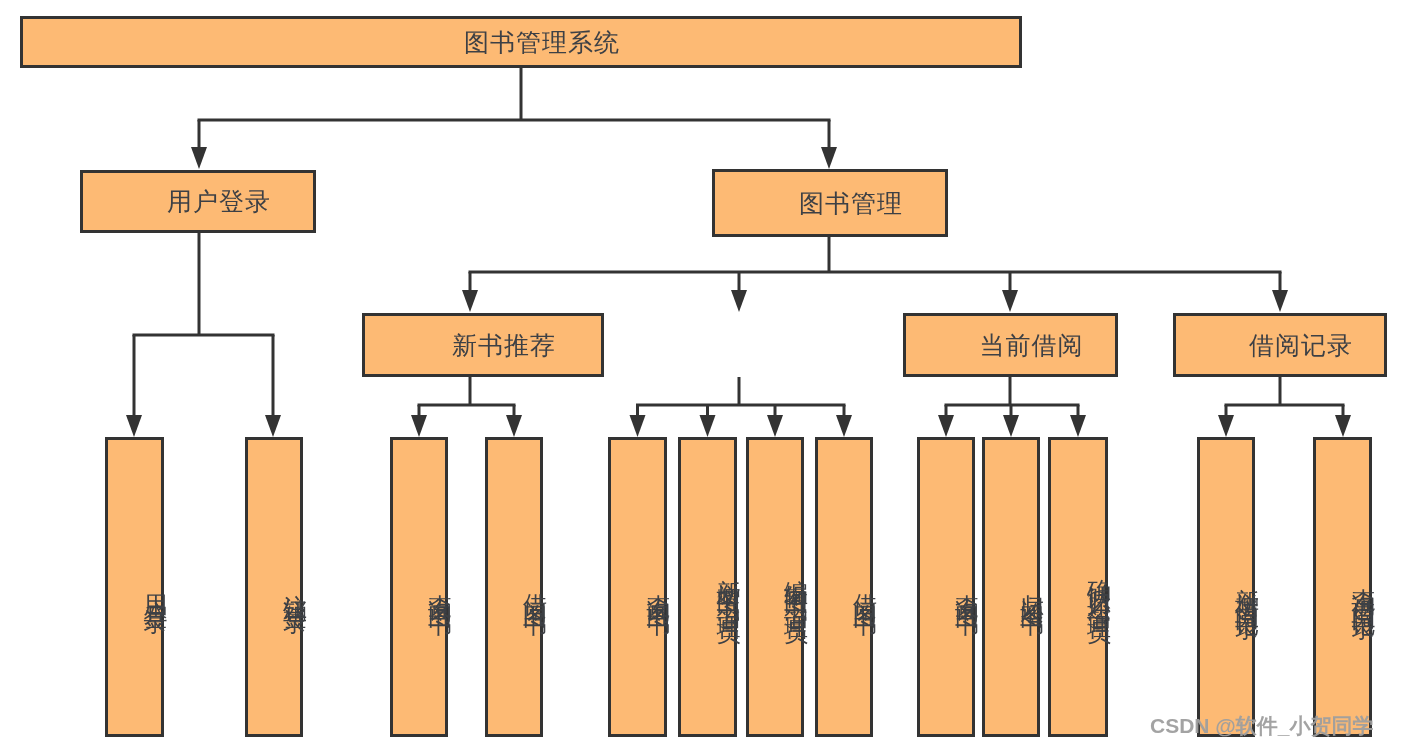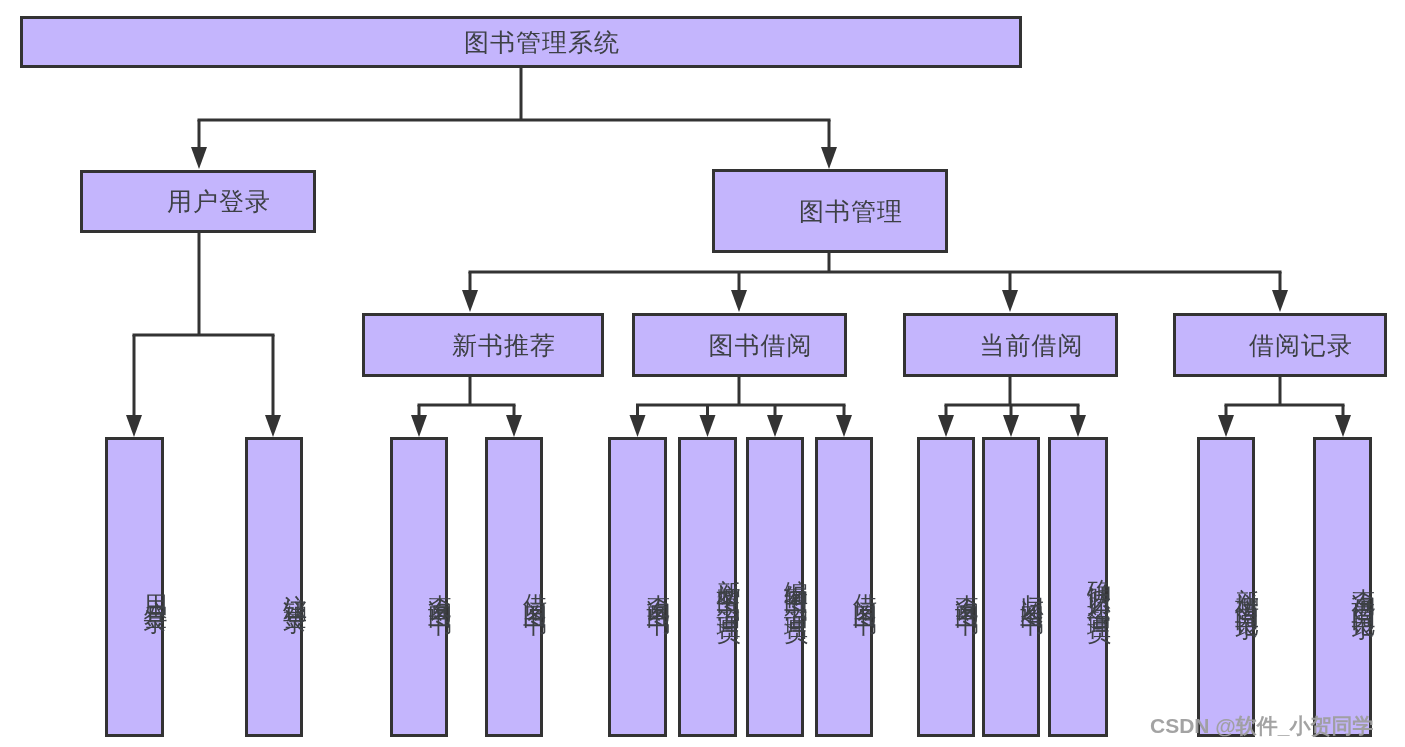--- a/index.html
+++ b/index.html
@@ -15,21 +15,21 @@
     position: absolute;
     left: 0; top: 0;
     width: 1405px; height: 747px;
     z-index: 1;
     pointer-events: none;
   }
   .box {
     position: absolute;
     box-sizing: border-box;
     border: 3px solid #333333;
-    background: #c4b5fd;
+    background: #fdba74;
     display: flex;
     align-items: center;
     justify-content: center;
     color: #3d4045;
     z-index: 2;
     padding-left: 42px;
   }
   .box.h { font-size: 25px; letter-spacing: 1px; }
   .vtext {
     writing-mode: vertical-rl;
@@ -118,24 +118,23 @@
       <polygon points="1003,415 1019,415 1011,437"></polygon>
       <polygon points="1070,415 1086,415 1078,437"></polygon>
       <polygon points="1218,415 1234,415 1226,437"></polygon>
       <polygon points="1335,415 1351,415 1343,437"></polygon>
     </g>
   </svg>
 
   <div class="box h" style="left:20px; top:16px; width:1002px; height:52px">图书管理系统</div>
 
   <div class="box h" style="left:80px; top:170px; width:236px; height:63px">用户登录</div>
-  <div class="box h" style="left:712px; top:169px; width:236px; height:84px">图书管理</div>
+  <div class="box h" style="left:712px; top:169px; width:236px; height:68px">图书管理</div>
 
   <div class="box h" style="left:362px; top:313px; width:242px; height:64px">新书推荐</div>
-  <div class="box h" style="left:632px; top:313px; width:215px; height:64px">图书借阅</div>
   <div class="box h" style="left:1173px; top:313px; width:214px; height:64px">借阅记录</div>
   <div class="box h" style="left:903px; top:313px; width:215px; height:64px">当前借阅</div>
 
   <div class="box" style="left:105px; top:437px; width:59px; height:300px">
     <span class="vtext">用户登录</span>
   </div>
   <div class="box" style="left:245px; top:437px; width:58px; height:300px">
     <span class="vtext">注销登录</span>
   </div>
 

